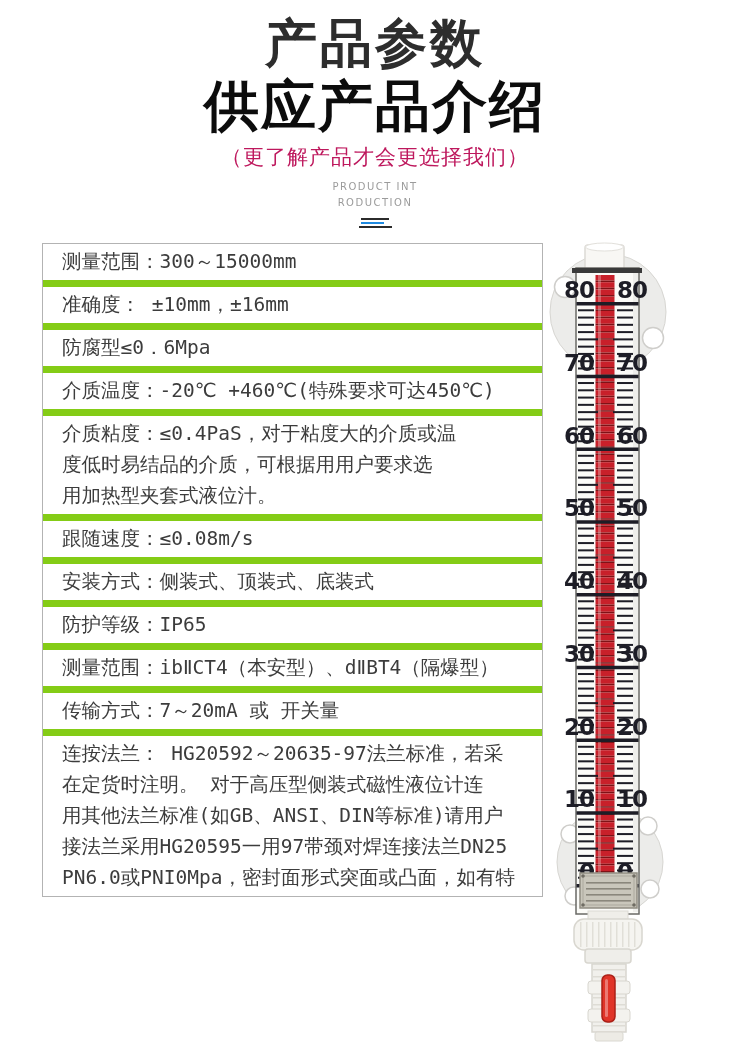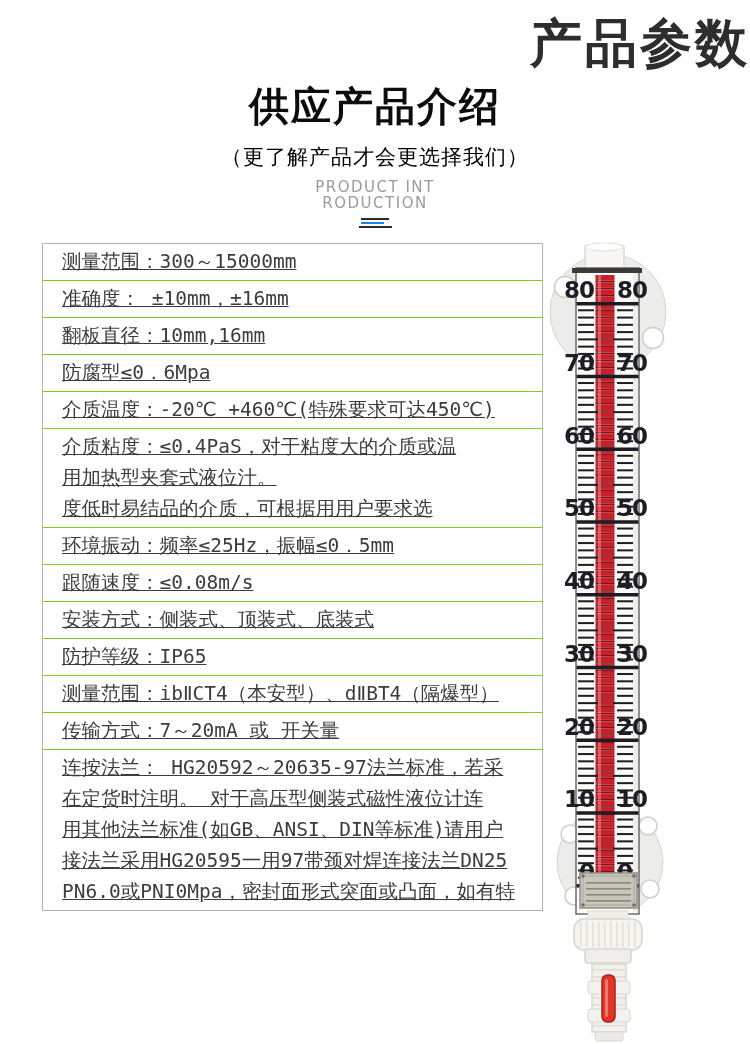--- a/index.html
+++ b/index.html
@@ -9,57 +9,55 @@
     background:#ffffff;
     overflow:hidden;
     font-family:"DejaVu Sans","Liberation Sans",sans-serif;
   }
   
   .header{position:absolute;top:0;left:0;width:750px;text-align:center;}
   .title-main{
     margin-top:12px;
     font-size:52px;line-height:62px;font-weight:600;color:#2d2d2d;
     letter-spacing:3px;
-    text-align:right;
   }
   .title-sub{
-    font-size:40px;line-height:64px;font-weight:900;color:#0c0c0c;
+    font-size:55px;line-height:64px;font-weight:900;color:#0c0c0c;
     letter-spacing:2px;
   }
   .tagline{
     margin-top:6px;
-    font-size:21px;line-height:26px;color:#000000;letter-spacing:1px;
+    font-size:21px;line-height:26px;color:#be185d;letter-spacing:1px;
   }
   .caption{
     margin-top:9px;
-    font-size:15px;line-height:16px;color:#9b9b9b;letter-spacing:1.5px;
+    font-size:10px;line-height:16px;color:#9b9b9b;letter-spacing:1.5px;
     text-transform:uppercase;
   }
   .divider-icon{margin-top:7px;display:flex;flex-direction:column;align-items:center;gap:2px;}
   .divider-icon .bar{display:block;height:2px;}
   .bar-top{width:28px;background:#2b2b2b;}
   .bar-mid{width:23px;background:#1f8ae0;margin-right:6px;}
   .bar-bot{width:33px;background:#2b2b2b;}
   
   .spec-table{
     position:absolute;left:42px;top:243px;width:501px;
     border:1px solid #b3b3b3;
     box-sizing:border-box;
     background:#ffffff;
   }
   .spec-row{
-    border-top:1px solid #84cc16;
+    border-top:7px solid #84cc16;
     padding:2px 8px 3px 19px;
   }
   .spec-row:first-child{border-top:none;}
   .spec-line{
     font-family:"DejaVu Sans Mono","DejaVu Sans",monospace;
     font-size:19.5px;line-height:31px;color:#3c3c3c;
     white-space:nowrap;
-    text-decoration:underline;
   }
   
   .gauge-wrap{position:absolute;left:522px;top:235px;width:190px;height:809px;}
 </style>
 </head>
 <body>
 
 <div class="page">
 
   <div class="header">
@@ -78,35 +76,29 @@
   </div>
 
   <div class="spec-table" id="specTable">
       <div class="spec-row">
         <div class="spec-line">测量范围：300～15000mm</div>
       </div>
       <div class="spec-row">
         <div class="spec-line">准确度：  ±10mm，±16mm</div>
       </div>
       <div class="spec-row">
-        <div class="spec-line">翻板直径：10mm,16mm</div>
-      </div>
-      <div class="spec-row">
         <div class="spec-line">防腐型≤0．6Mpa</div>
       </div>
       <div class="spec-row">
         <div class="spec-line">介质温度：-20℃ +460℃(特殊要求可达450℃)</div>
       </div>
       <div class="spec-row">
         <div class="spec-line">介质粘度：≤0.4PaS，对于粘度大的介质或温</div>
+        <div class="spec-line">度低时易结品的介质，可根据用用户要求选</div>
         <div class="spec-line">用加热型夹套式液位汁。</div>
-        <div class="spec-line">度低时易结品的介质，可根据用用户要求选</div>
-      </div>
-      <div class="spec-row">
-        <div class="spec-line">环境振动：频率≤25Hz，振幅≤0．5mm</div>
       </div>
       <div class="spec-row">
         <div class="spec-line">跟随速度：≤0.08m/s</div>
       </div>
       <div class="spec-row">
         <div class="spec-line">安装方式：侧装式、顶装式、底装式</div>
       </div>
       <div class="spec-row">
         <div class="spec-line">防护等级：IP65</div>
       </div>

